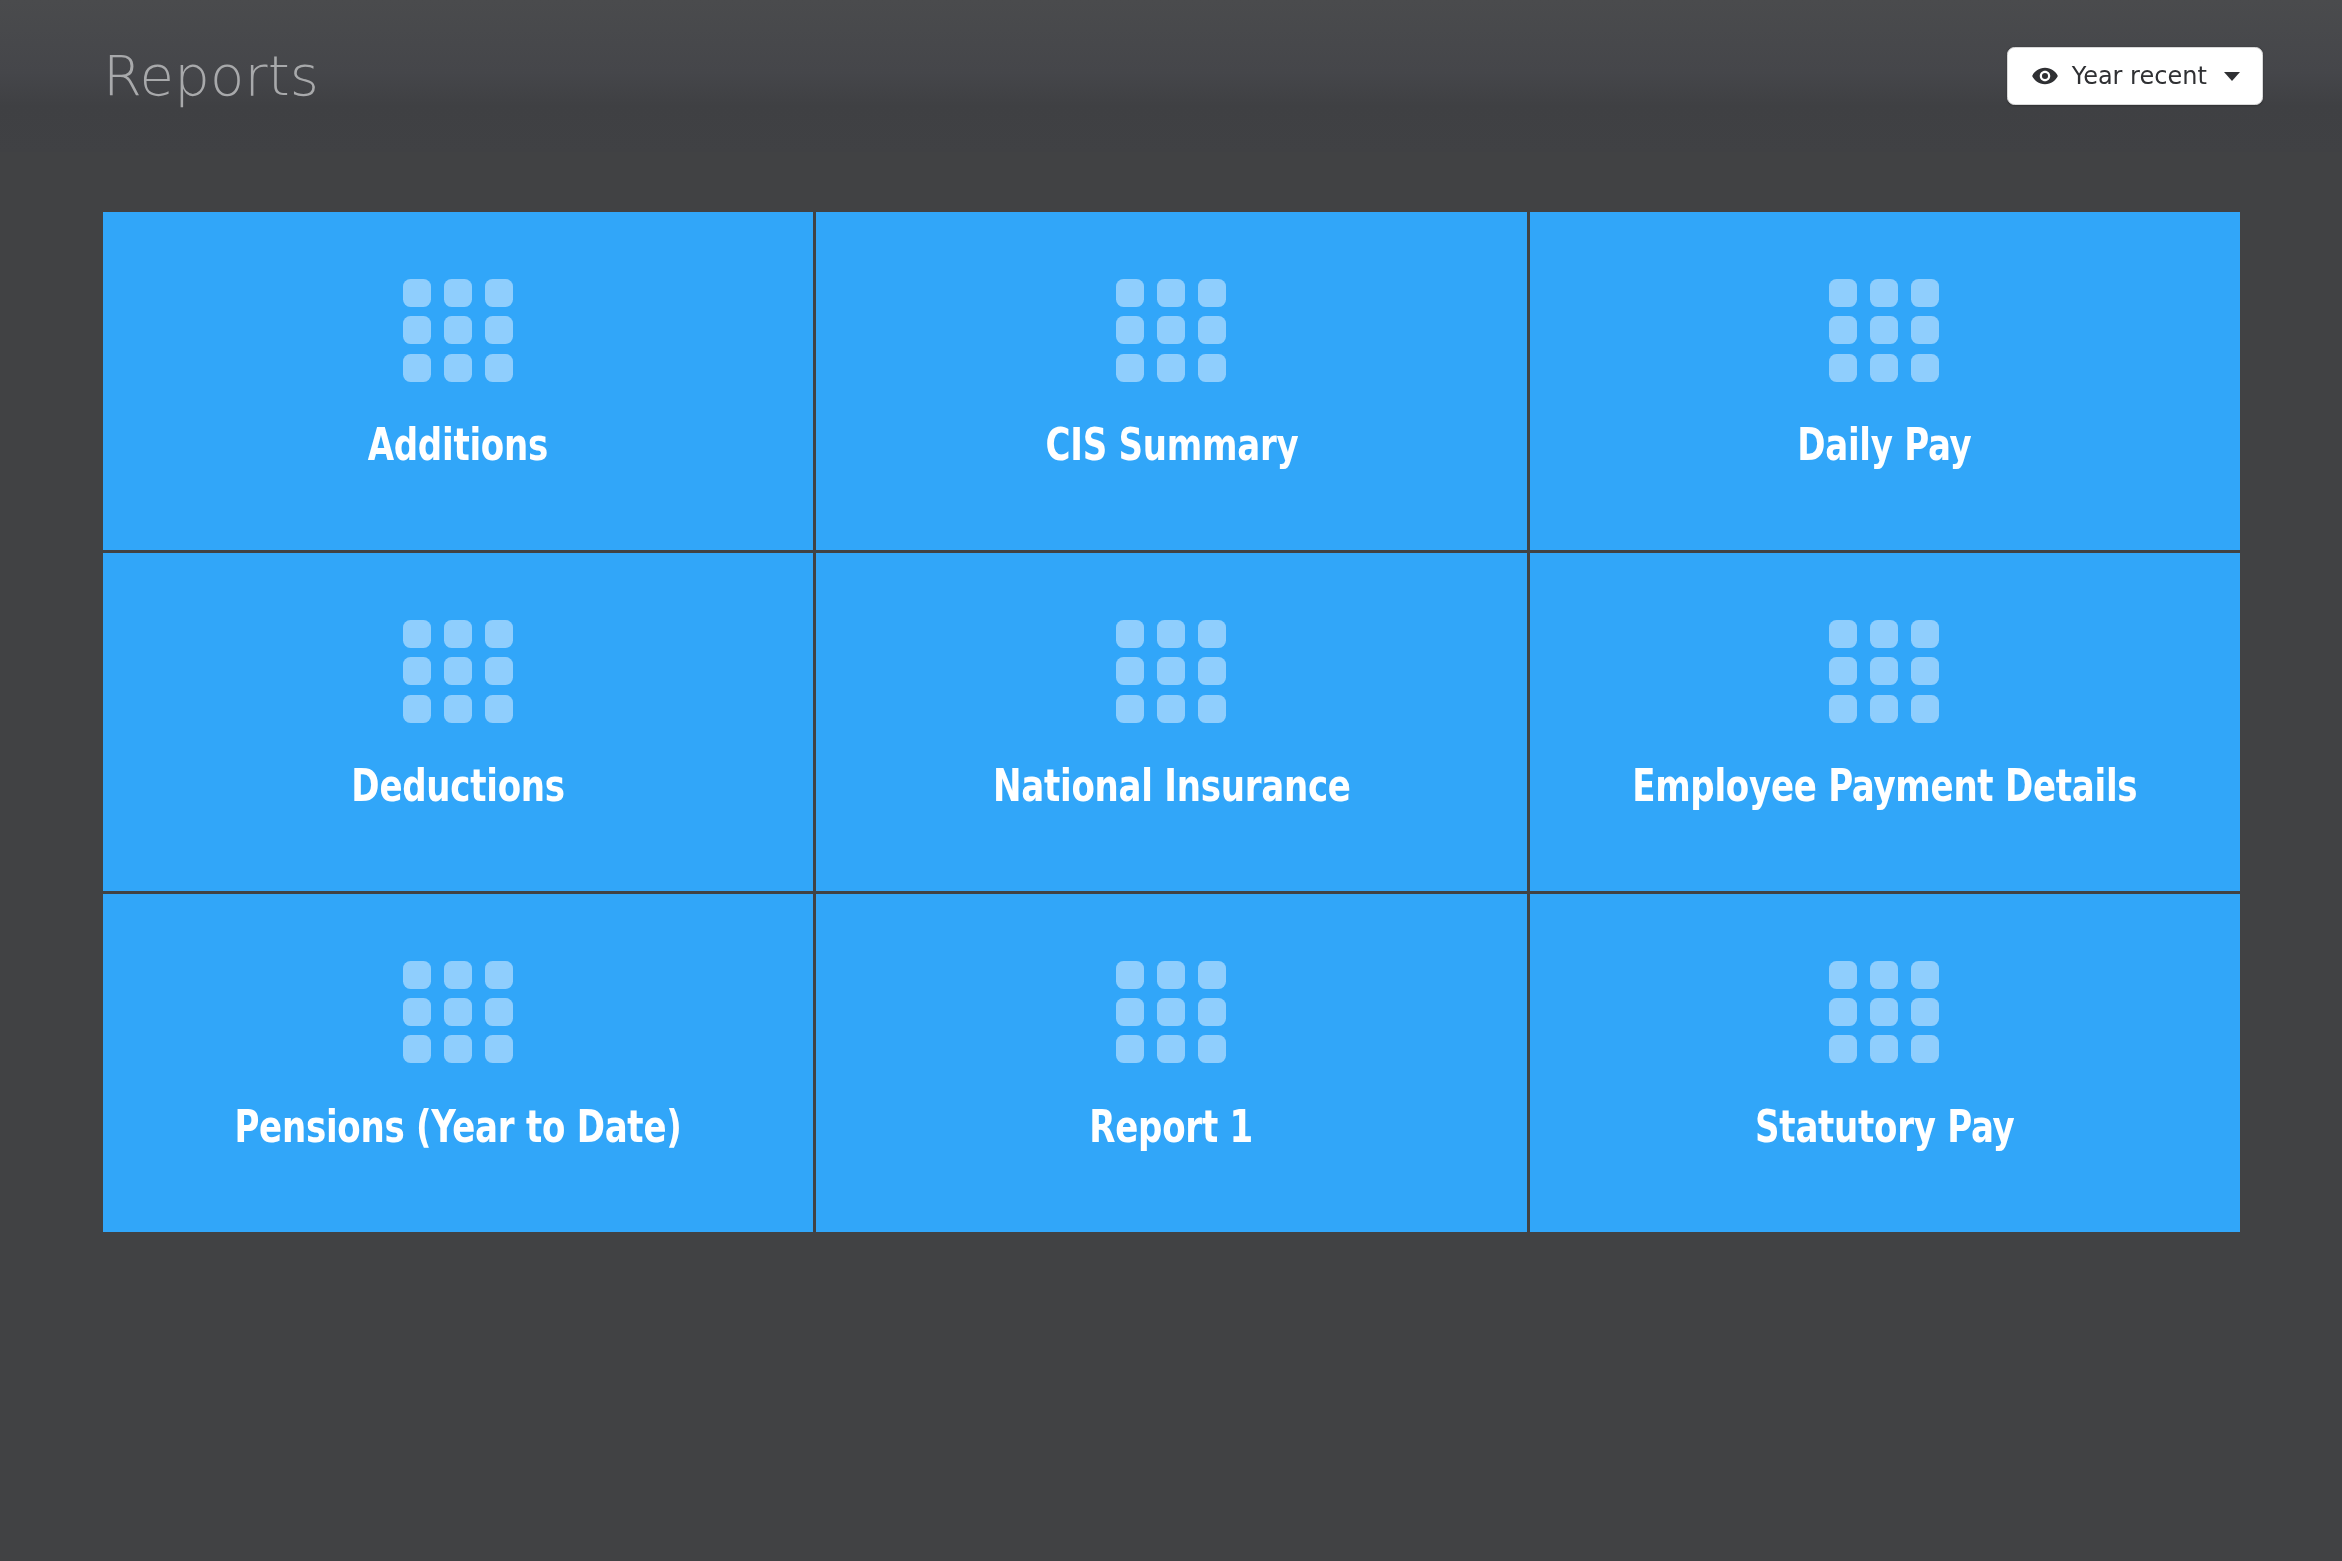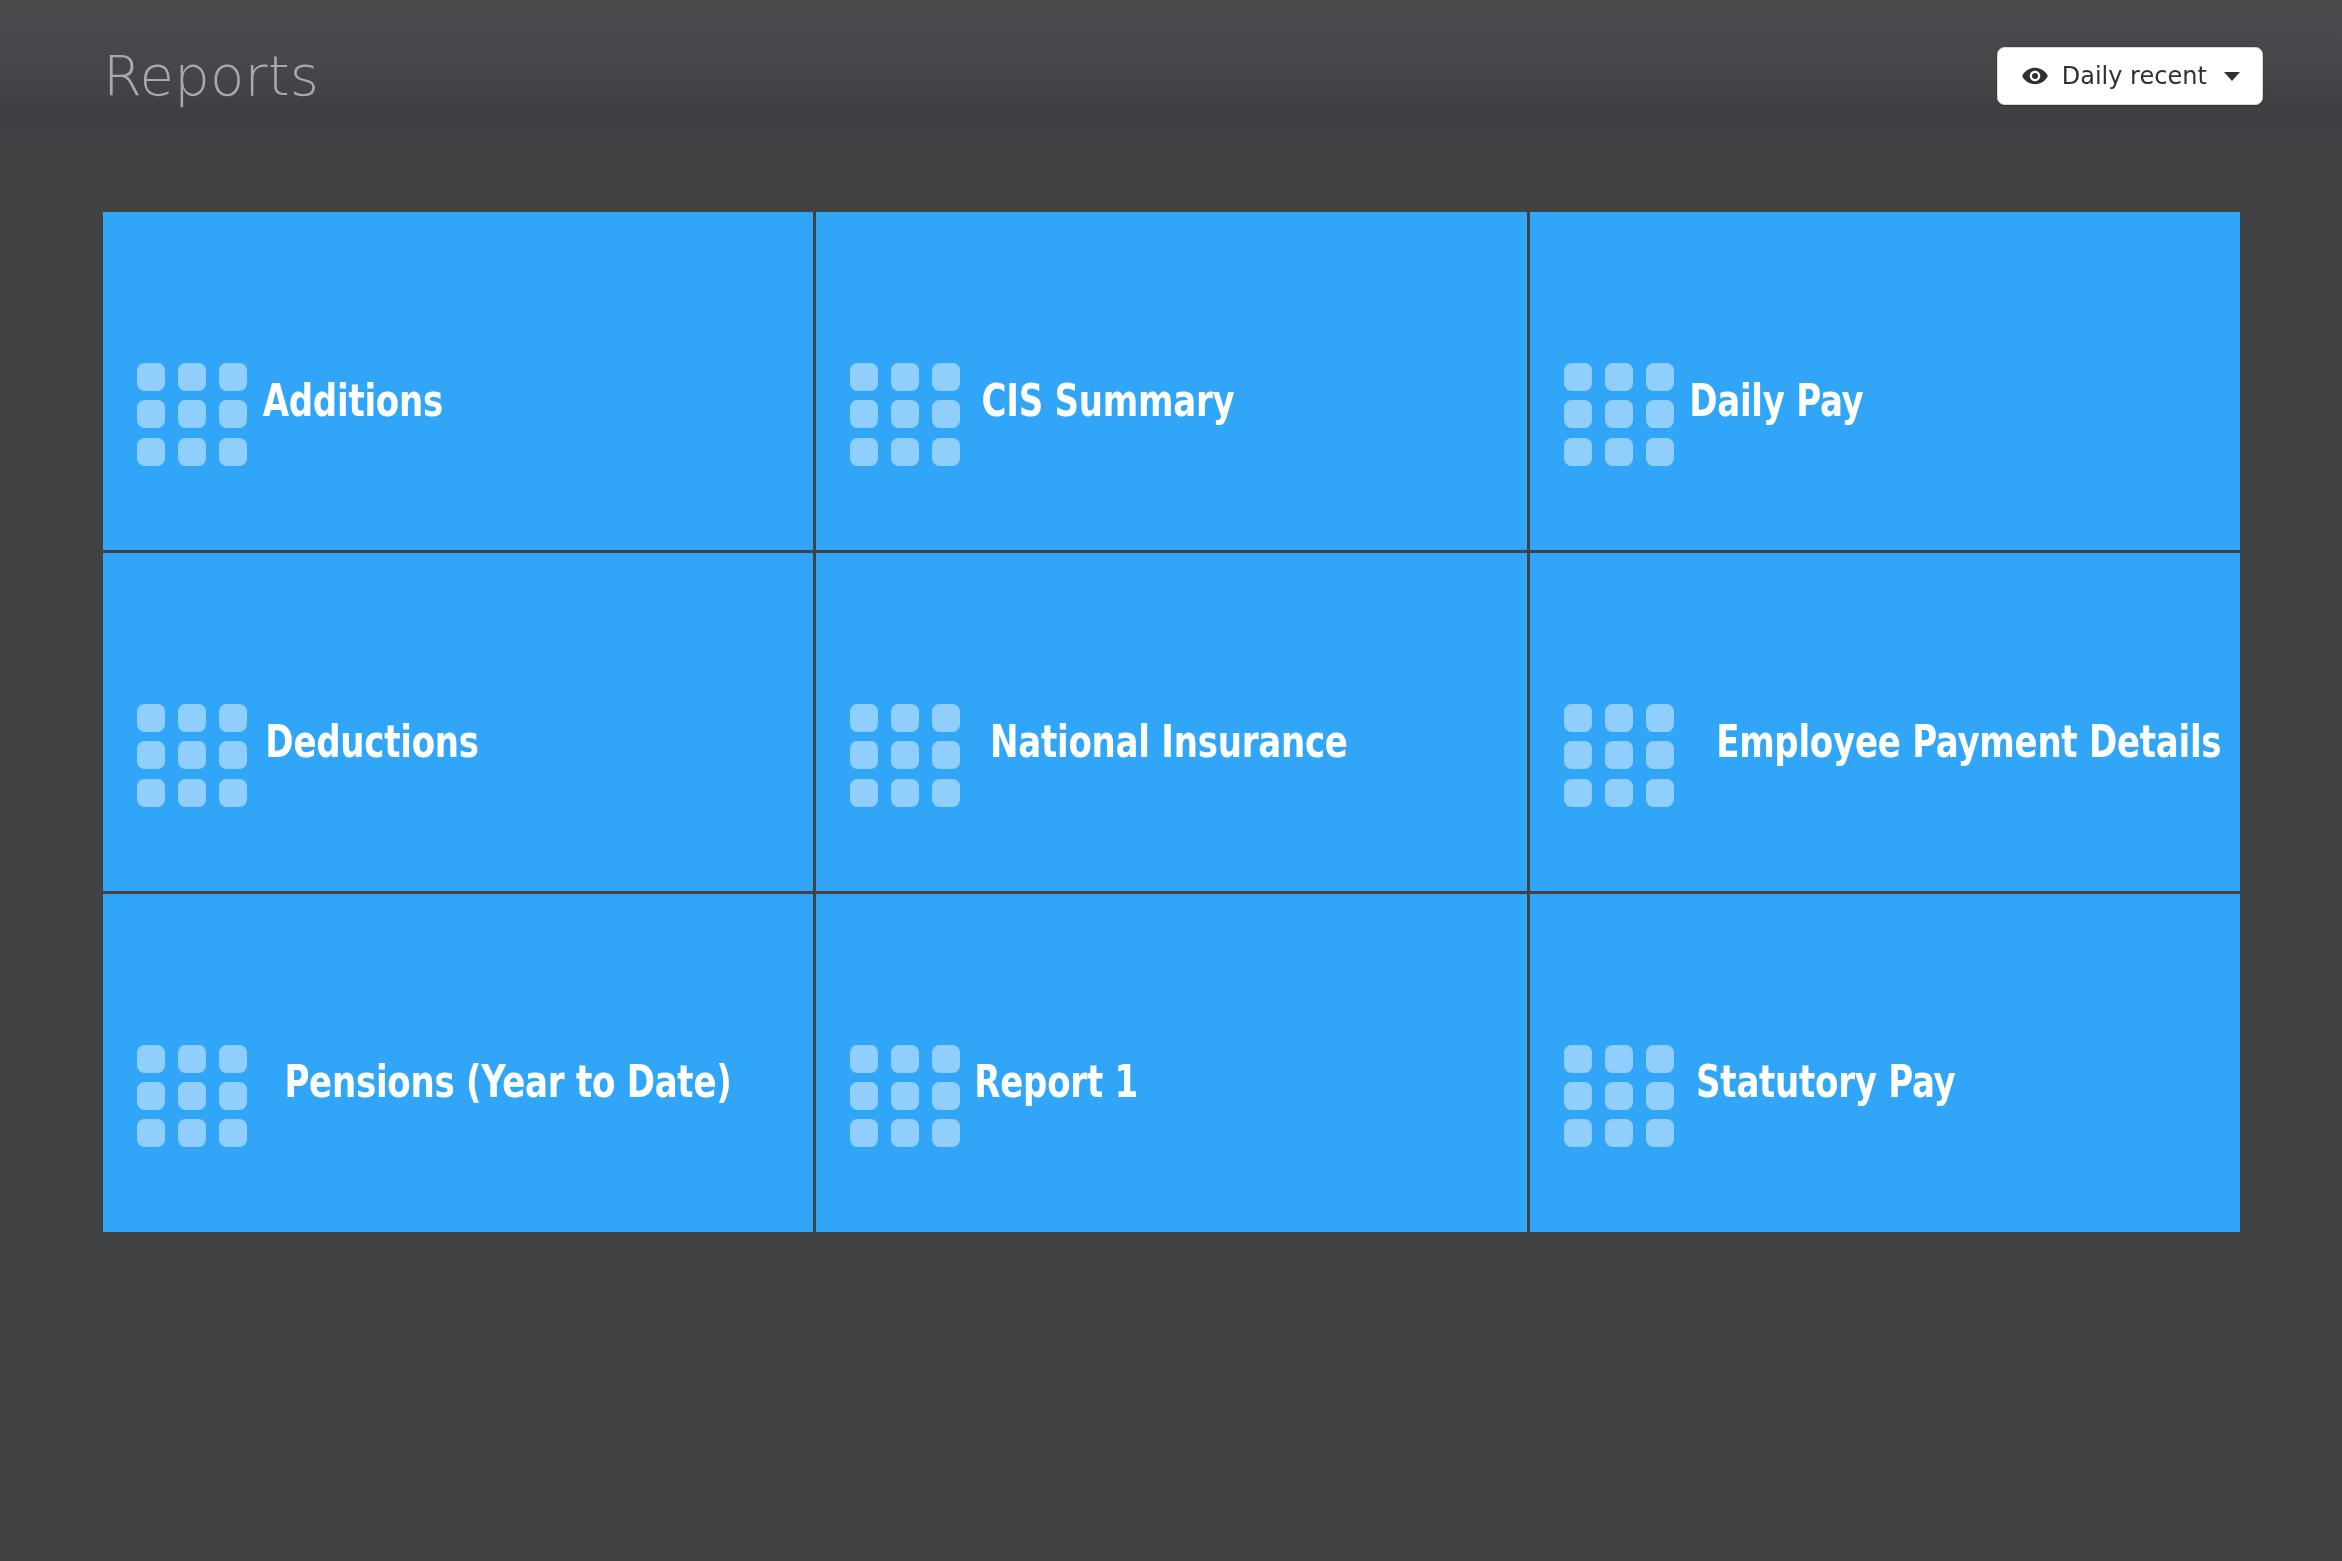--- a/index.html
+++ b/index.html
@@ -97,26 +97,26 @@
     grid-template-columns: repeat(3, 1fr);
     gap: 2.8px;
     background: #414244;
   }
 
   .report-tile {
     position: relative;
     height: 338px;
     background: #31A6F9;
     display: flex;
-    flex-direction: row;
+    flex-direction: column;
     align-items: center;
     justify-content: flex-start;
     cursor: pointer;
     overflow: hidden;
-    padding: 0 34px;
+    padding: 0 3px;
   }
 
   .tile-icon {
     margin-top: 67px;
     width: 111px;
     height: 103px;
     display: grid;
     grid-template-columns: repeat(3, 28px);
     grid-template-rows: repeat(3, 28px);
     column-gap: 13px;
@@ -156,21 +156,21 @@
 
     <div class="header-spacer"></div>
 
     <div class="filter-dropdown">
       <span class="eye-icon">
         <svg width="28" height="28" viewBox="0 0 24 24" aria-hidden="true">
           <path d="M12 5C6.8 5 2.6 8.4 1 12c1.6 3.6 5.8 7 11 7s9.4-3.4 11-7c-1.6-3.6-5.8-7-11-7zm0 11.5c-2.5 0-4.5-2-4.5-4.5S9.5 7.5 12 7.5s4.5 2 4.5 4.5-2 4.5-4.5 4.5z" fill="#2f3033"></path>
           <circle cx="12" cy="12" r="2.6" fill="#2f3033"></circle>
         </svg>
       </span>
-      <span class="filter-label">Daily recent</span>
+      <span class="filter-label">Year recent</span>
       <span class="caret"></span>
     </div>
   </div>
 
   <div class="tile-grid" id="tile-grid">
       <div class="report-tile">
         <div class="tile-icon">
           <i></i>
           <i></i>
           <i></i>

